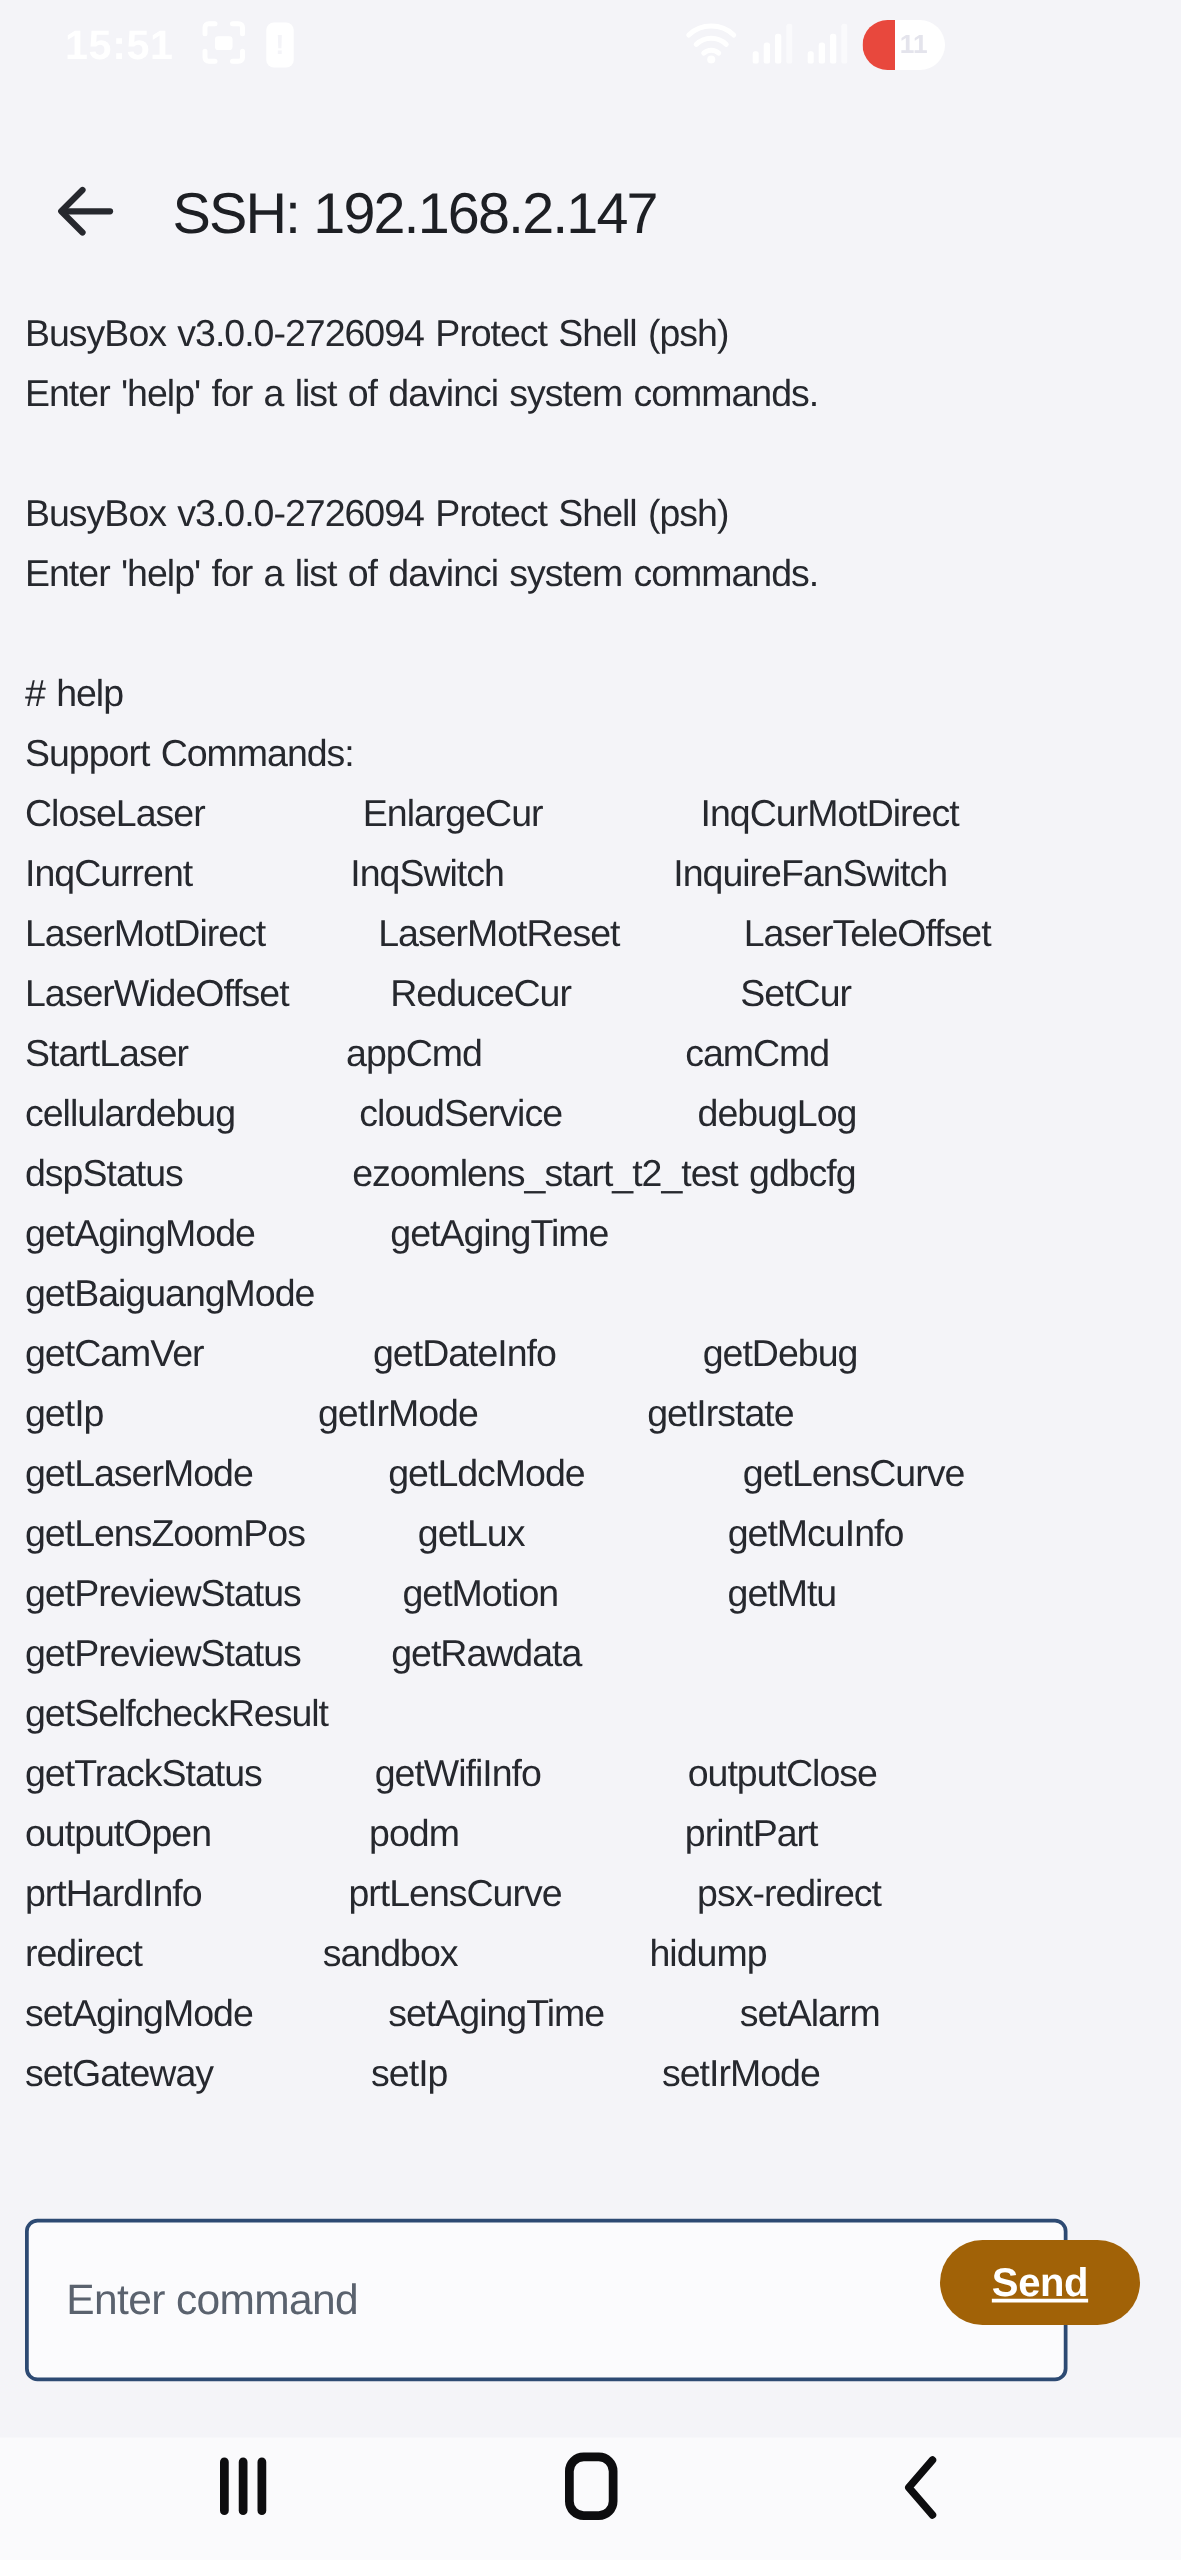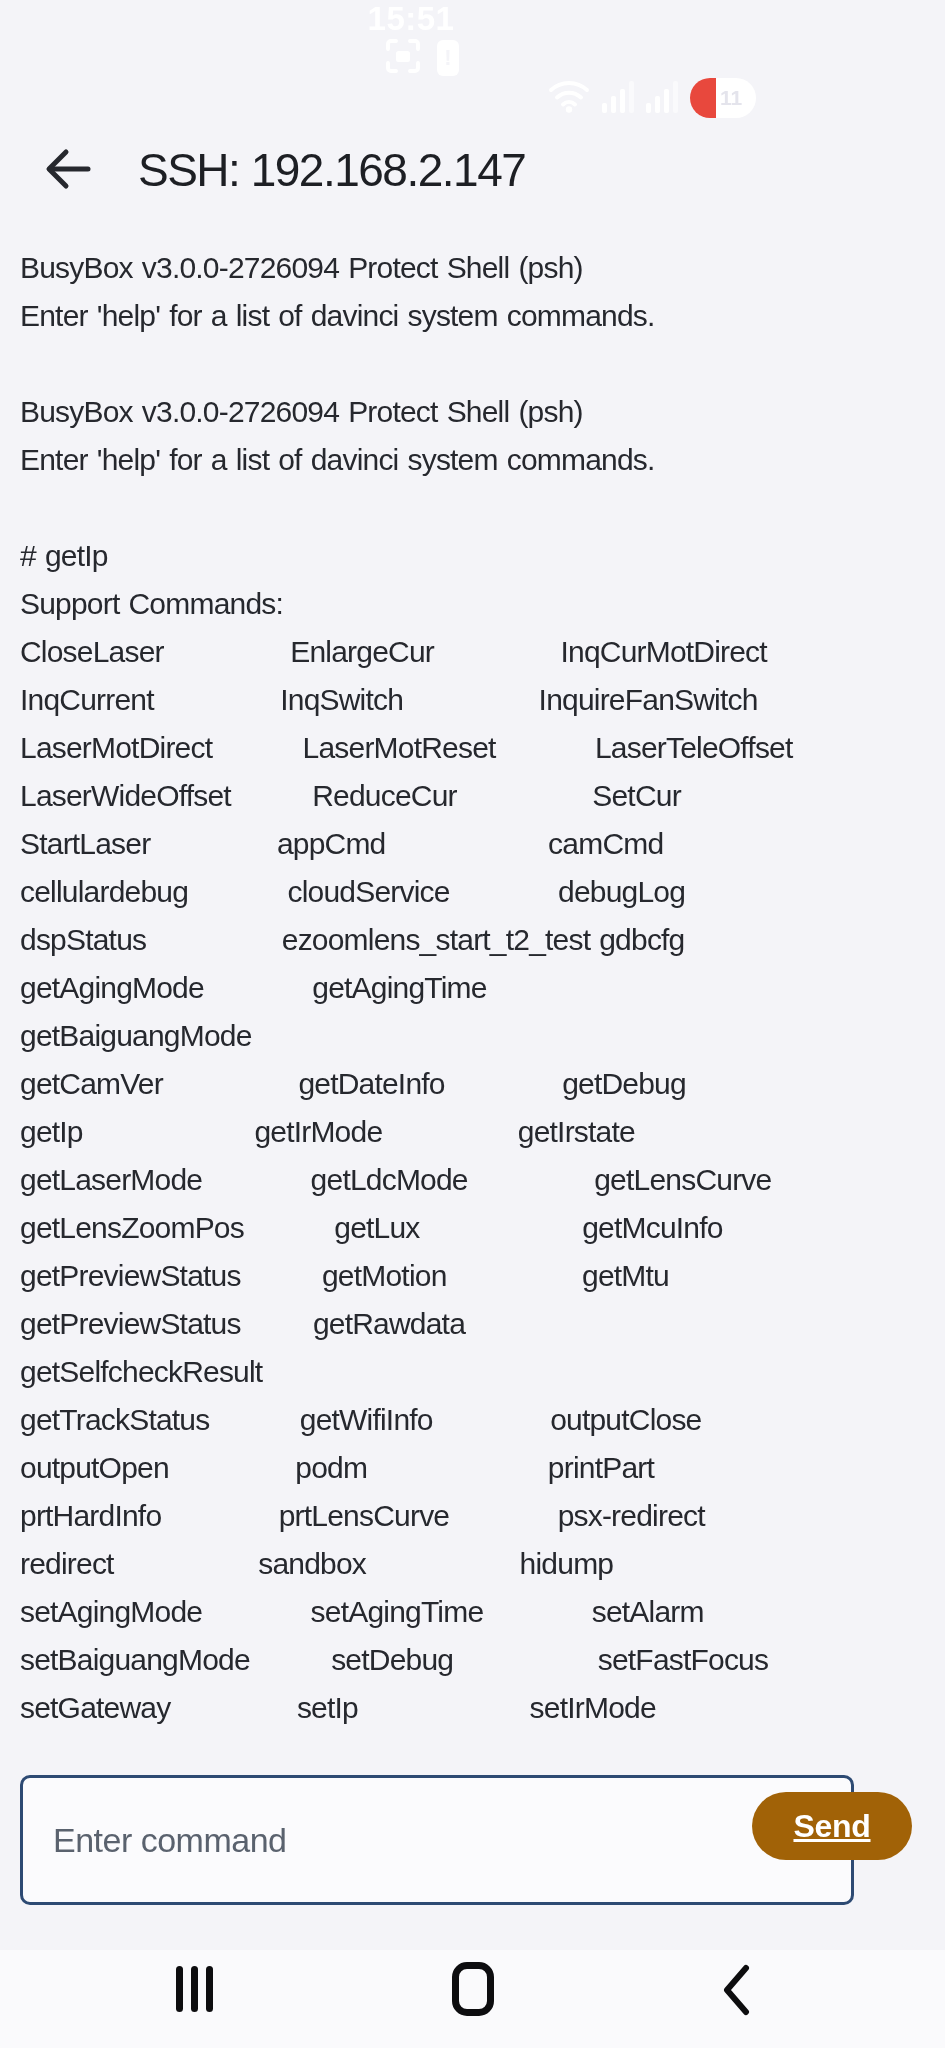--- a/index.html
+++ b/index.html
@@ -11,21 +11,20 @@
     position:relative;
     overflow:hidden;
   }
 
   
   .status-bar {
     position:absolute; top:0; left:0; width:770px; height:72px;
     display:flex; align-items:center;
     padding:0 0 0 52px; box-sizing:border-box;
     color:#ffffff;
-    flex-direction:column;
   }
   .sb-time { font-size:33px; font-weight:700; letter-spacing:.5px; }
   .sb-left-icons { display:flex; align-items:center; gap:16px; margin-left:22px; }
   .sb-right { margin-left:auto; display:flex; align-items:center; gap:12px; margin-right:14px; }
   .batt-alert {
     width:22px; height:36px; background:#ffffff; border-radius:6px;
     display:flex; align-items:center; justify-content:center;
     font-size:22px; font-weight:700; color:#f4f4f8;
   }
   .battery-pill {
@@ -149,21 +148,21 @@
   <span class="page-title">SSH: 192.168.2.147</span>
 </div>
 
 <div class="terminal">
   <div class="tline">BusyBox v3.0.0-2726094 Protect Shell (psh)</div>
   <div class="tline">Enter 'help' for a list of davinci system commands.</div>
   <div class="tline"></div>
   <div class="tline">BusyBox v3.0.0-2726094 Protect Shell (psh)</div>
   <div class="tline">Enter 'help' for a list of davinci system commands.</div>
   <div class="tline"></div>
-  <div class="tline"># getIp</div>
+  <div class="tline"># help</div>
   <div class="tline">Support Commands:</div>
   <div class="tline">CloseLaser              EnlargeCur              InqCurMotDirect</div>
   <div class="tline">InqCurrent              InqSwitch               InquireFanSwitch</div>
   <div class="tline">LaserMotDirect          LaserMotReset           LaserTeleOffset</div>
   <div class="tline">LaserWideOffset         ReduceCur               SetCur</div>
   <div class="tline">StartLaser              appCmd                  camCmd</div>
   <div class="tline">cellulardebug           cloudService            debugLog</div>
   <div class="tline">dspStatus               ezoomlens_start_t2_test gdbcfg</div>
   <div class="tline">getAgingMode            getAgingTime</div>
   <div class="tline">getBaiguangMode</div>
@@ -172,21 +171,20 @@
   <div class="tline">getLaserMode            getLdcMode              getLensCurve</div>
   <div class="tline">getLensZoomPos          getLux                  getMcuInfo</div>
   <div class="tline">getPreviewStatus         getMotion               getMtu</div>
   <div class="tline">getPreviewStatus        getRawdata</div>
   <div class="tline">getSelfcheckResult</div>
   <div class="tline">getTrackStatus          getWifiInfo             outputClose</div>
   <div class="tline">outputOpen              podm                    printPart</div>
   <div class="tline">prtHardInfo             prtLensCurve            psx-redirect</div>
   <div class="tline">redirect                sandbox                 hidump</div>
   <div class="tline">setAgingMode            setAgingTime            setAlarm</div>
-  <div class="tline">setBaiguangMode         setDebug                setFastFocus</div>
   <div class="tline">setGateway              setIp                   setIrMode</div>
 </div>
 
 <div class="composer">
   <input class="cmd-input" type="text" value="" placeholder="Enter command" style="">
   <button class="send-btn">Send</button>
 </div>
 
 <div class="nav-bar">
   <div class="nav-recents">

